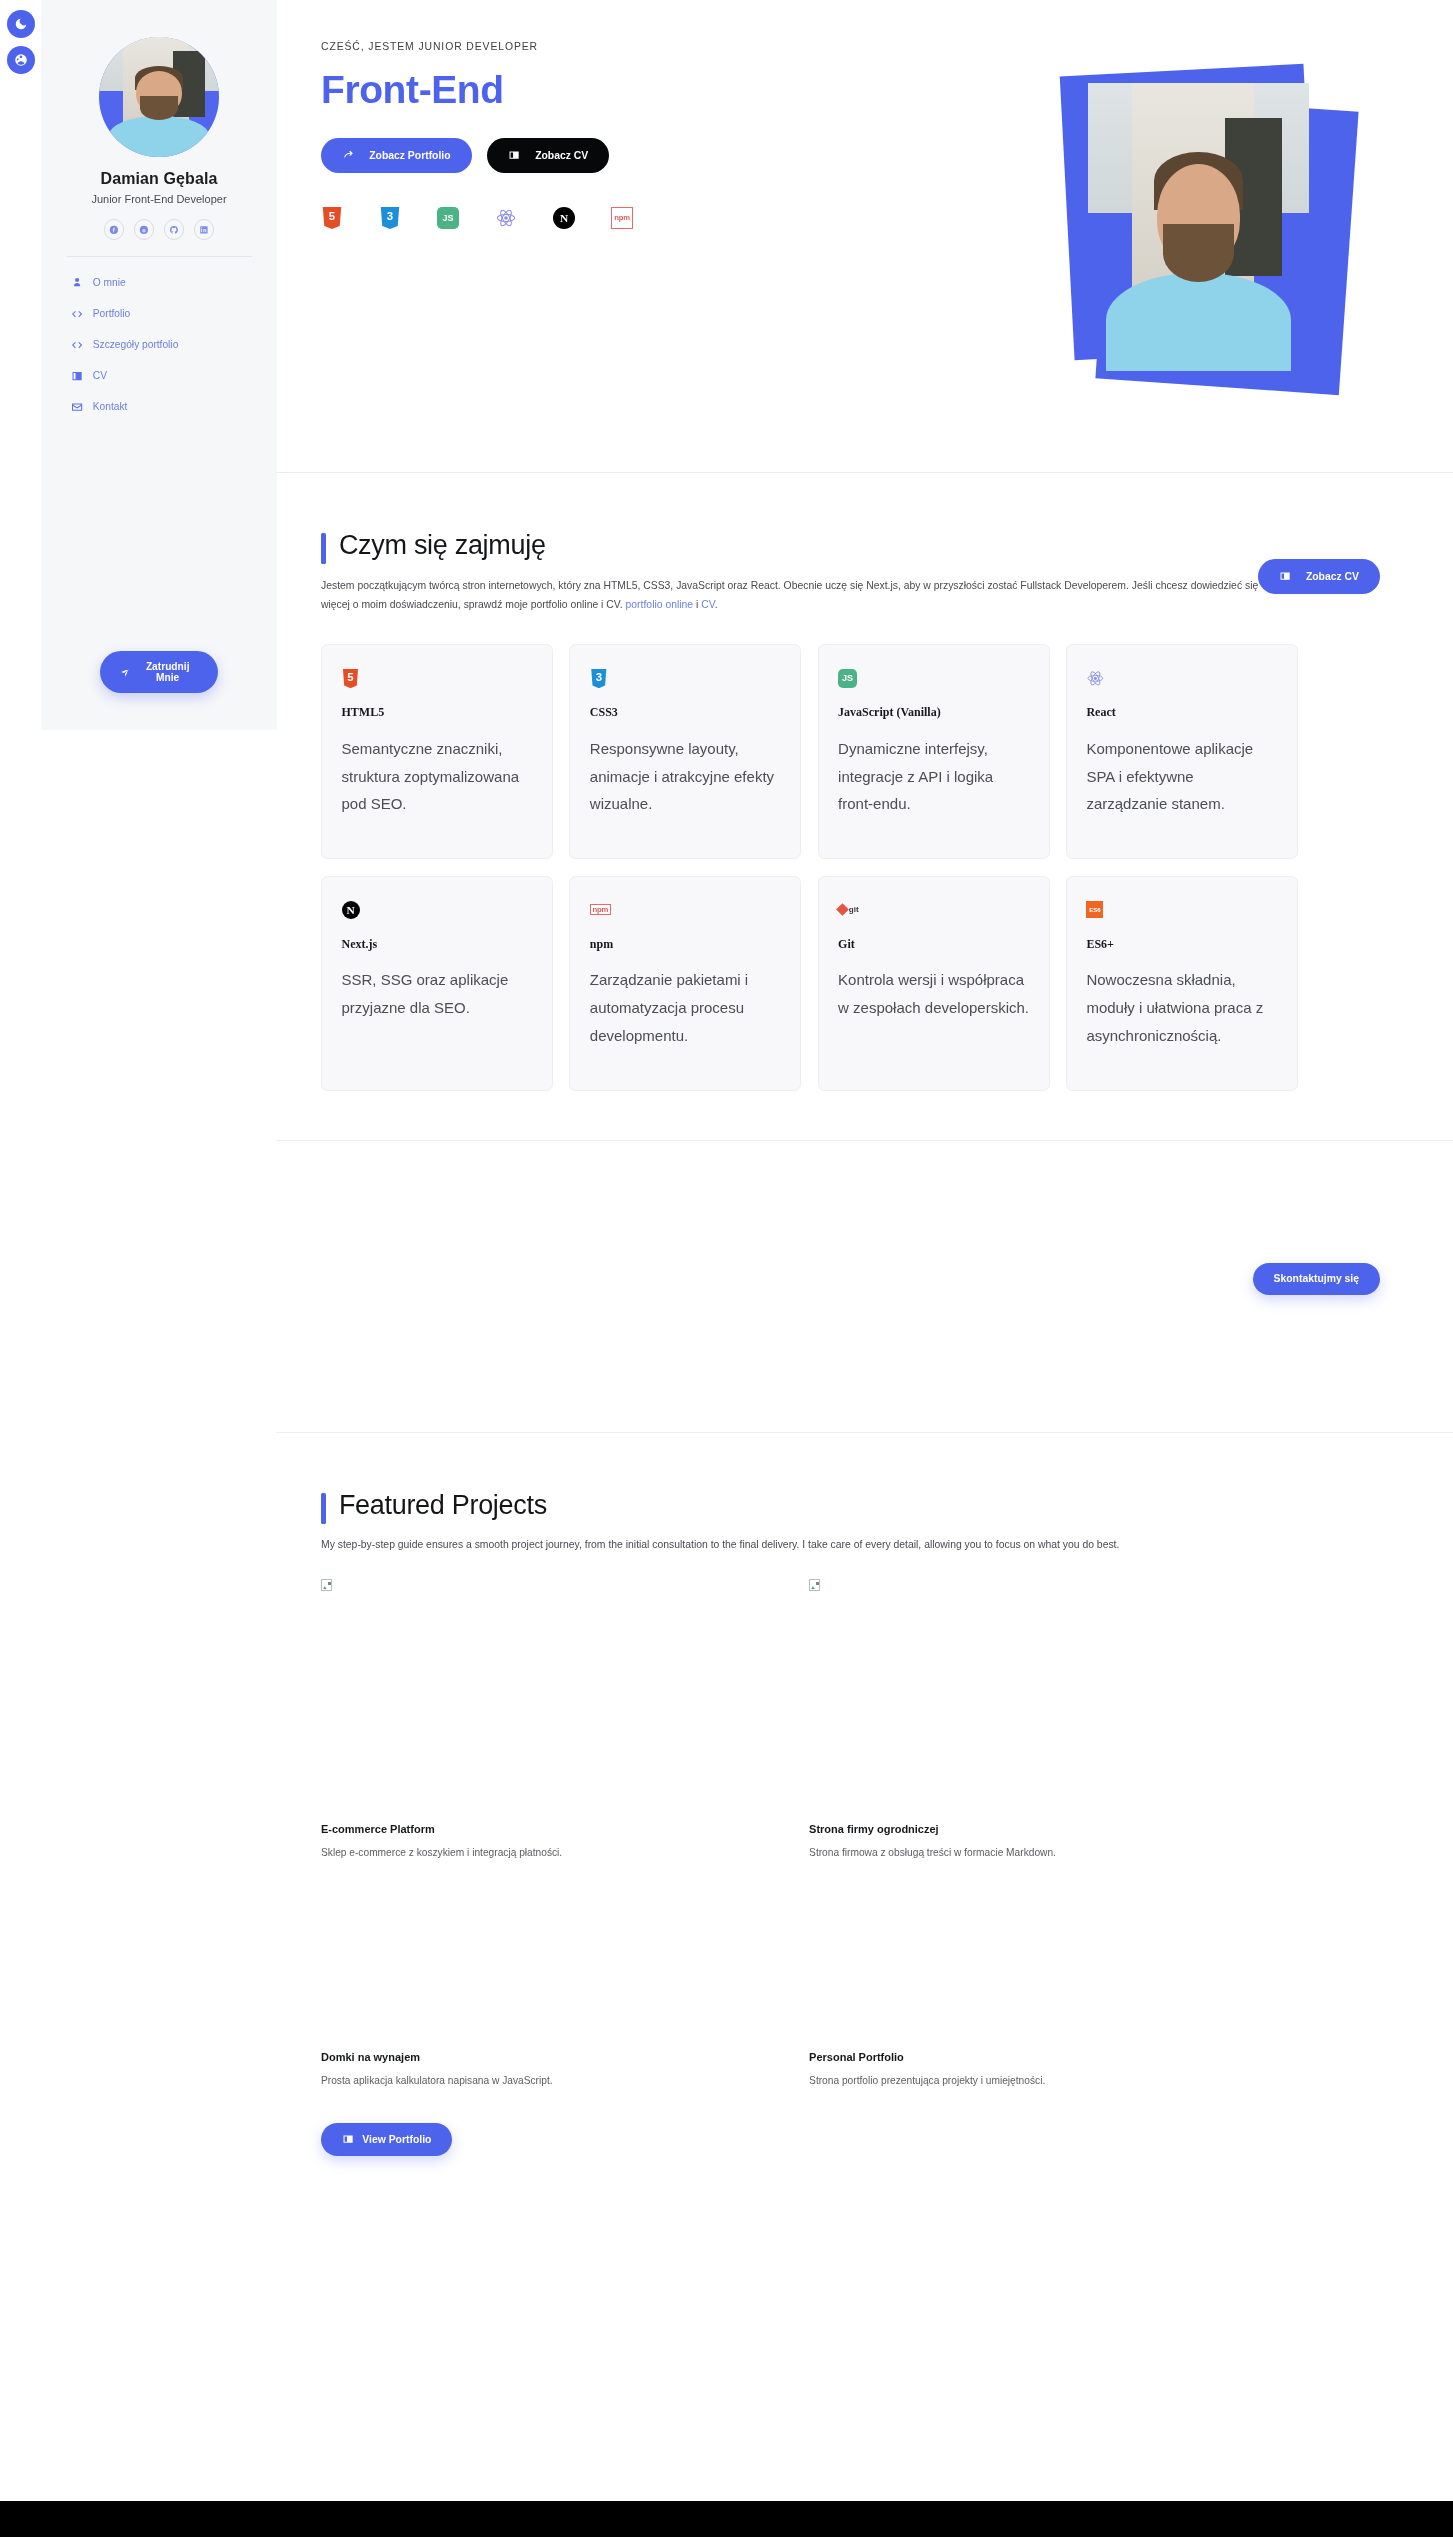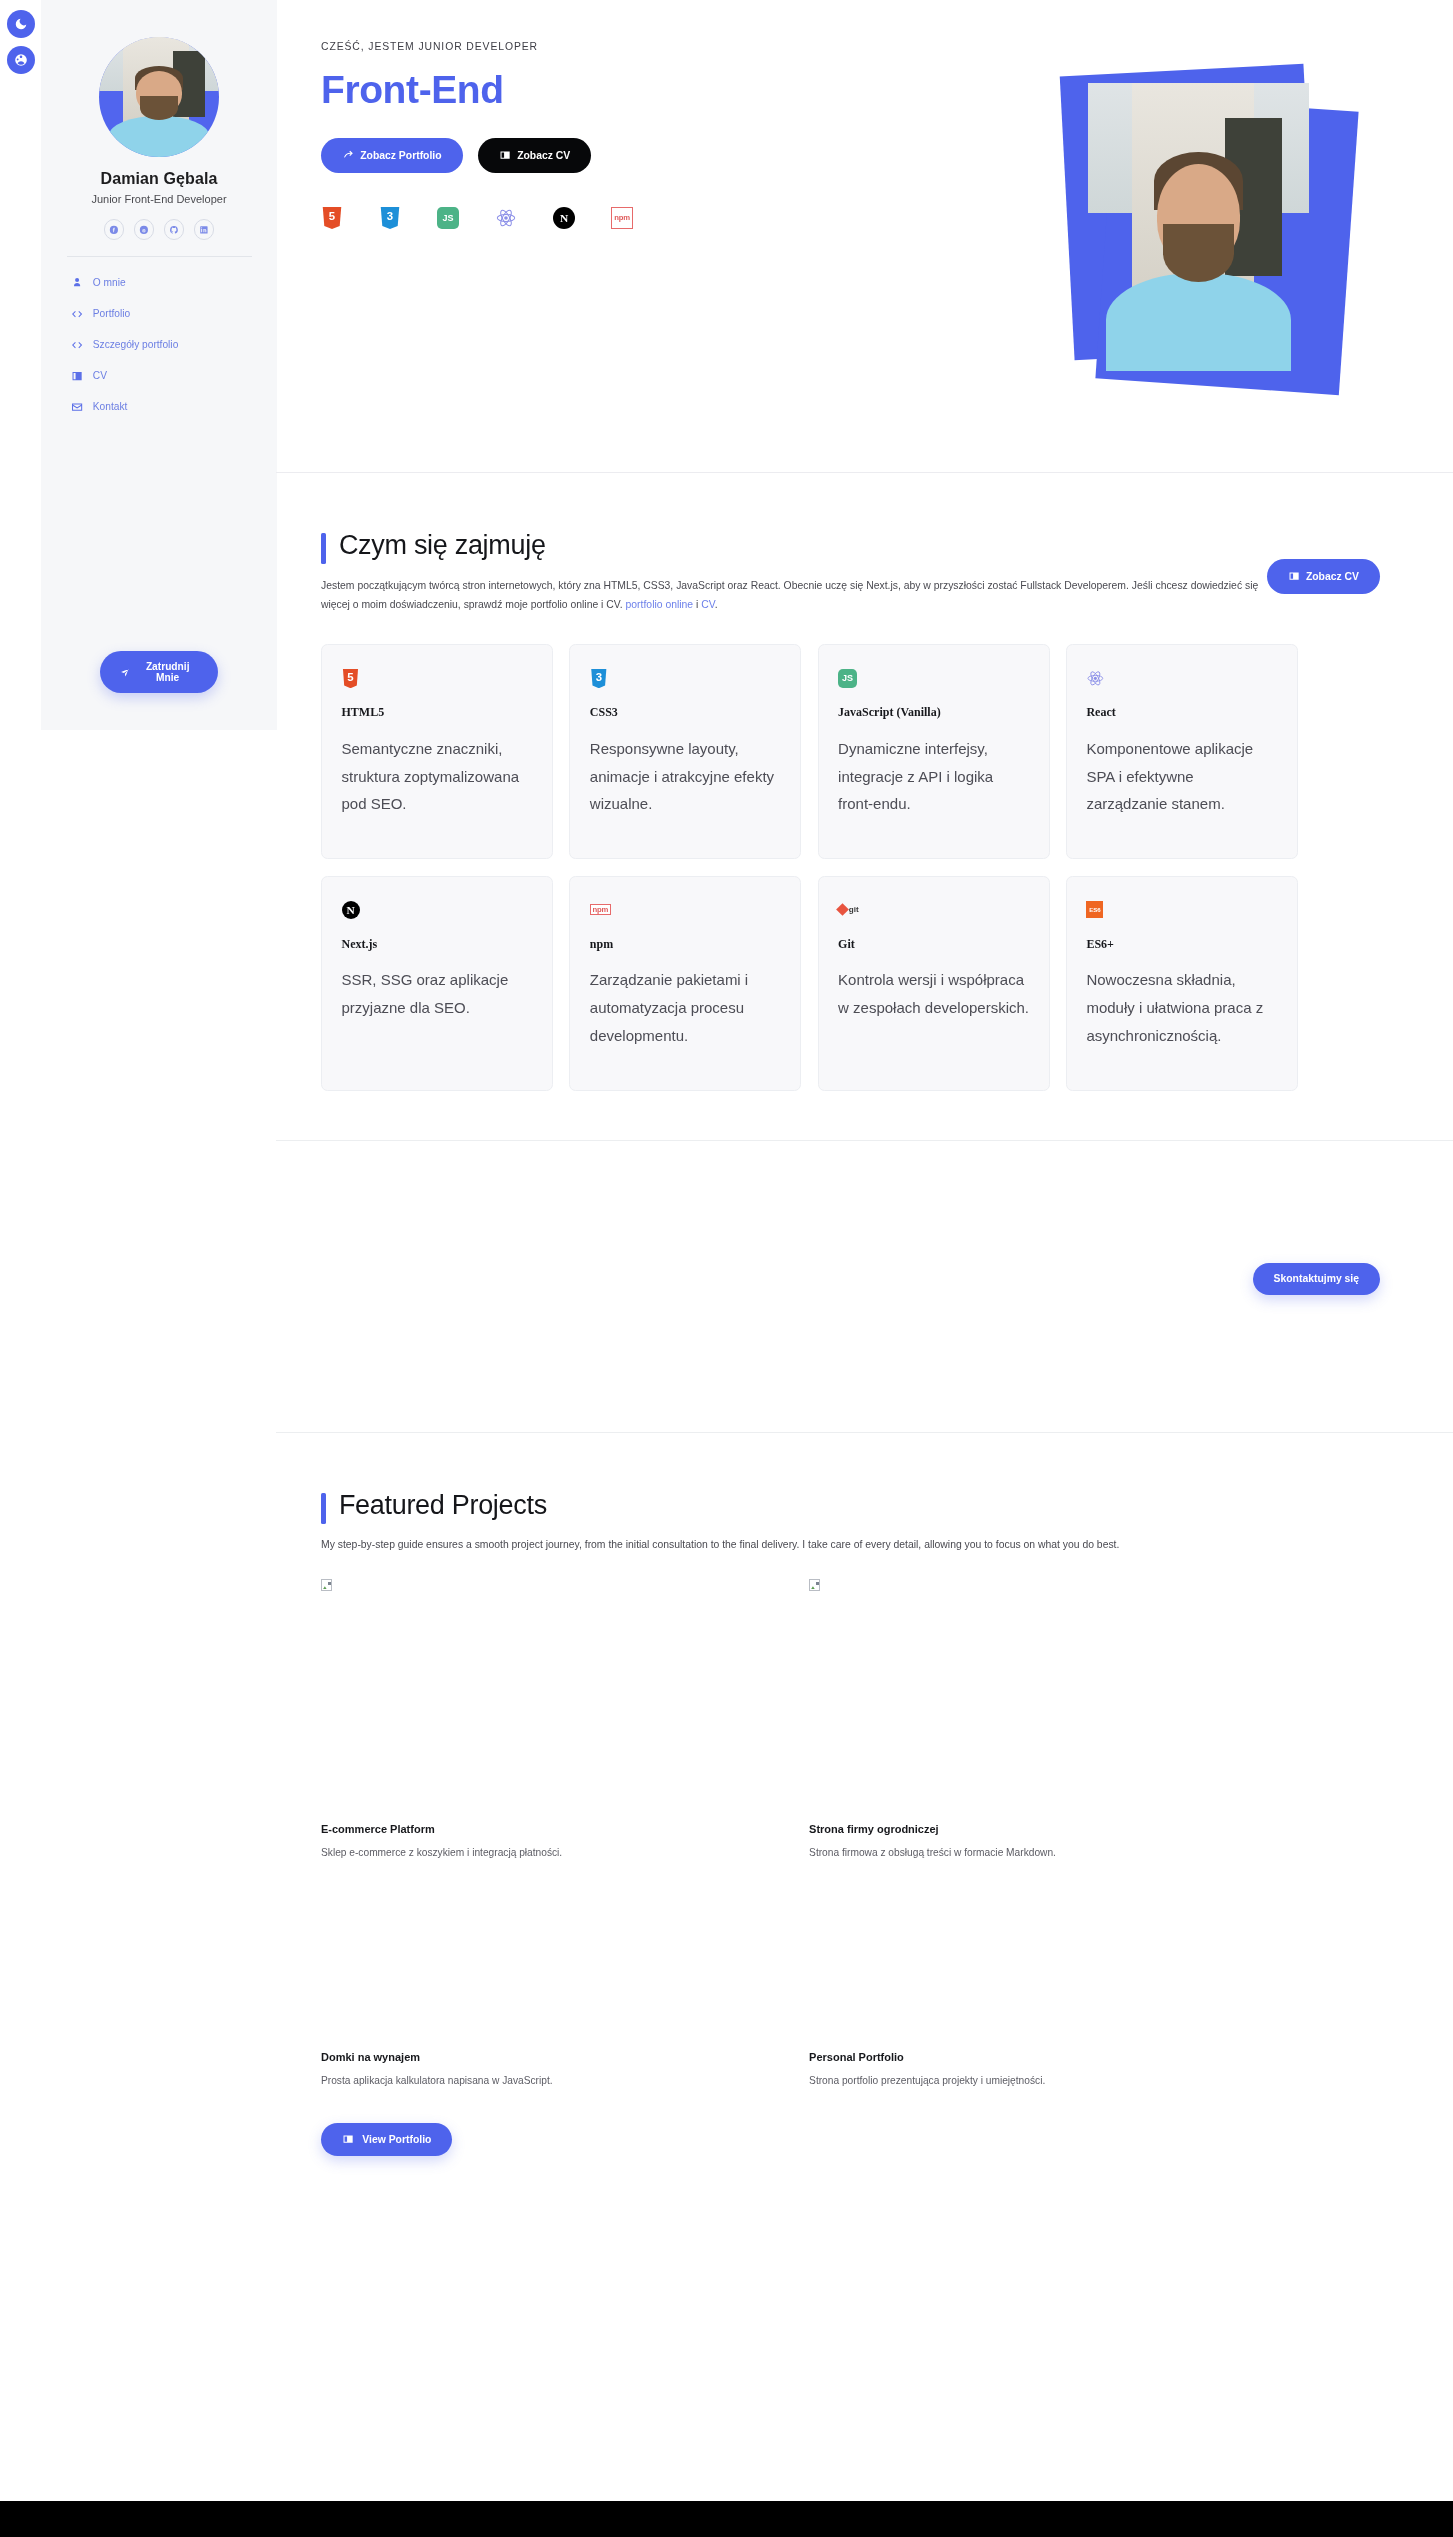--- a/index.html
+++ b/index.html
@@ -56,21 +56,21 @@
 
   
   .main { position: absolute; left: 276px; top: 0; width: 1177px; }
 
   .hero { position: relative; padding: 41px 0 57px 45px; min-height: 473px; border-bottom: 0.8px solid #ececf0; }
   .eyebrow { font-size: 10.4px; letter-spacing: 0.9px; color: #3d3d45; text-transform: uppercase; }
   .hero-title { margin-top: 18px; font-size: 39px; font-weight: 800; color: #4e63ec; letter-spacing: -0.4px; line-height: 1; }
   .hero-desc { margin-top: 31px; font-size: 11px; line-height: 1.85; color: #46464d; max-width: 382px; }
   .hero-desc a { color: #6d80ea; text-decoration: none; }
   .hero-btns { margin-top: 29px; display: flex; gap: 15.4px; }
-  .btn { border: none; border-radius: 32.5px; font-size: 10.4px; font-weight: 700; padding: 11.4px 21px; display: inline-flex; align-items: center; gap: 6px; cursor: pointer; font-family: "Liberation Sans", sans-serif; }
+  .btn { border: none; border-radius: 32.5px; font-size: 10.4px; font-weight: 700; padding: 11.4px 21px; display: inline-flex; align-items: center; gap: 15px; cursor: pointer; font-family: "Liberation Sans", sans-serif; }
   .btn svg { width: 12.2px; height: 12.2px; }
   .btn-primary { background: #4e63ec; color: #fff; }
   .btn-primary svg { fill: #fff; }
   .btn-dark { background: #07080a; color: #fff; }
   .btn-dark svg { fill: #fff; }
   .tech-row { margin-top: 34px; display: flex; align-items: center; gap: 36px; }
 
   .ic { width: 22px; height: 22px; display: flex; align-items: center; justify-content: center; }
   .ic svg, .ic > div { width: 100%; height: 100%; }
   .ic-html { background:#e44d26; color:#fff; clip-path: polygon(8% 0,92% 0,85% 86%,50% 100%,15% 86%); display:flex;align-items:center;justify-content:center;font-size:11.4px;font-weight:700;padding-bottom:3.3px; }

